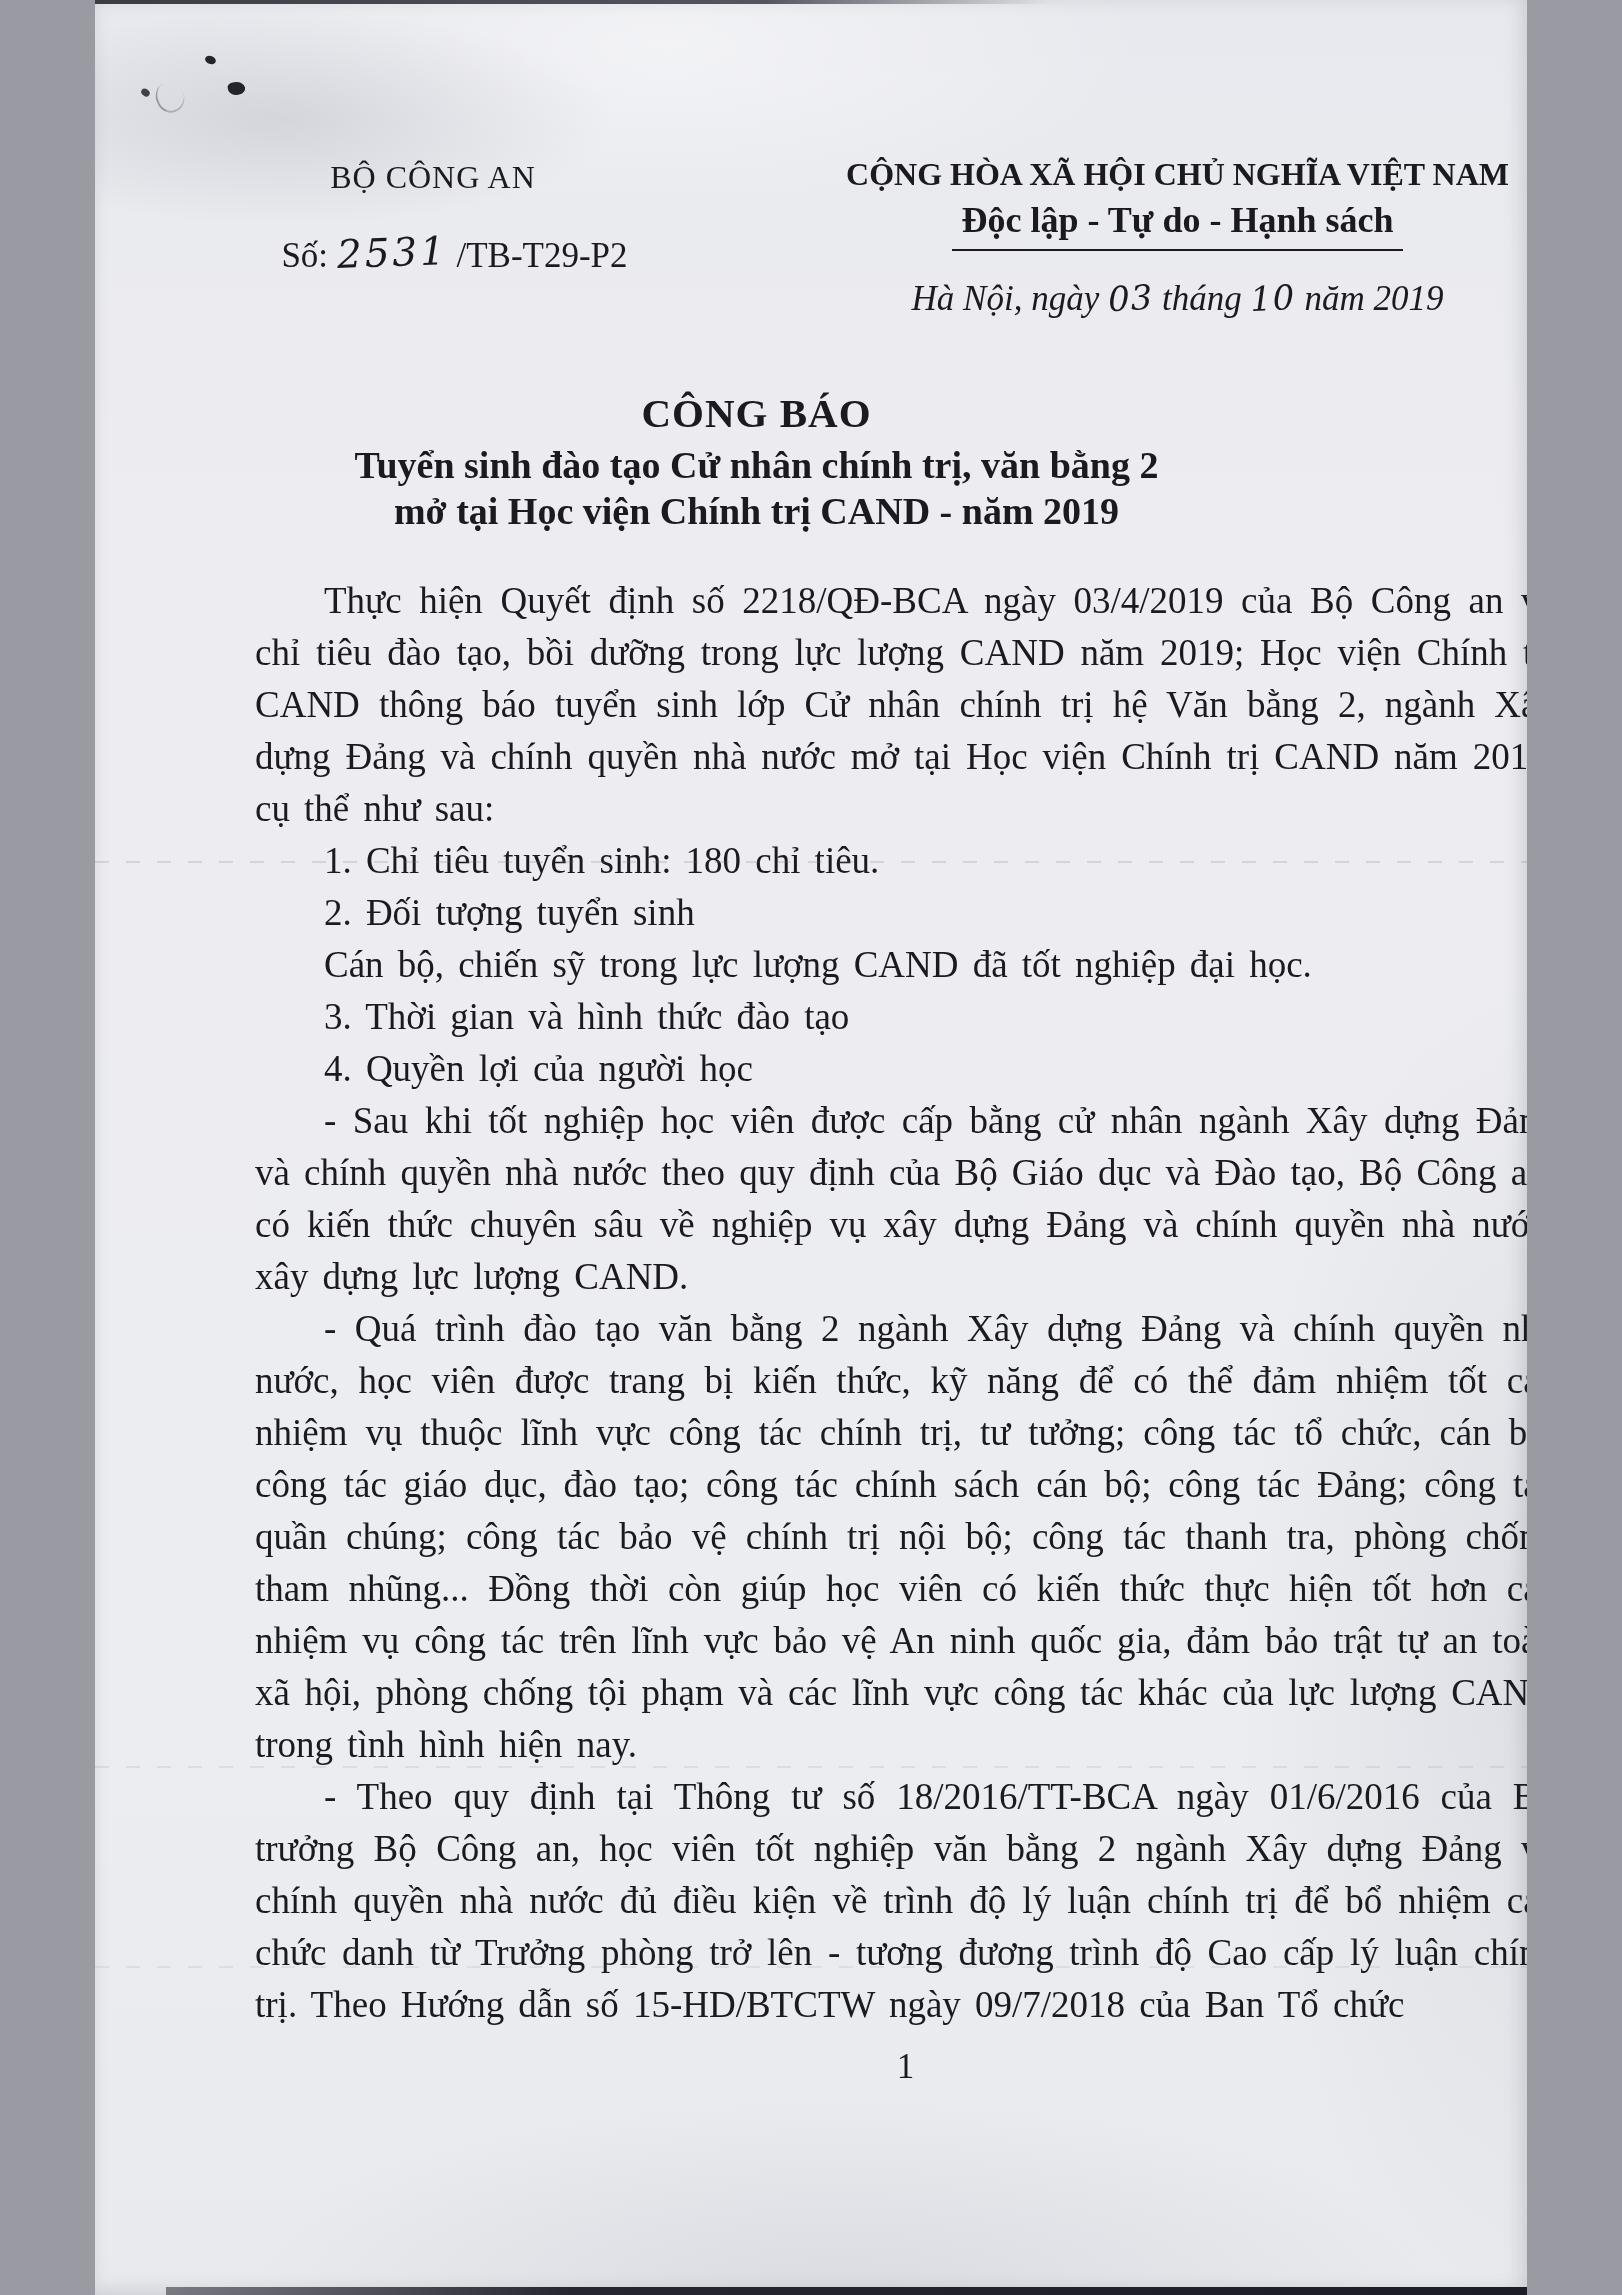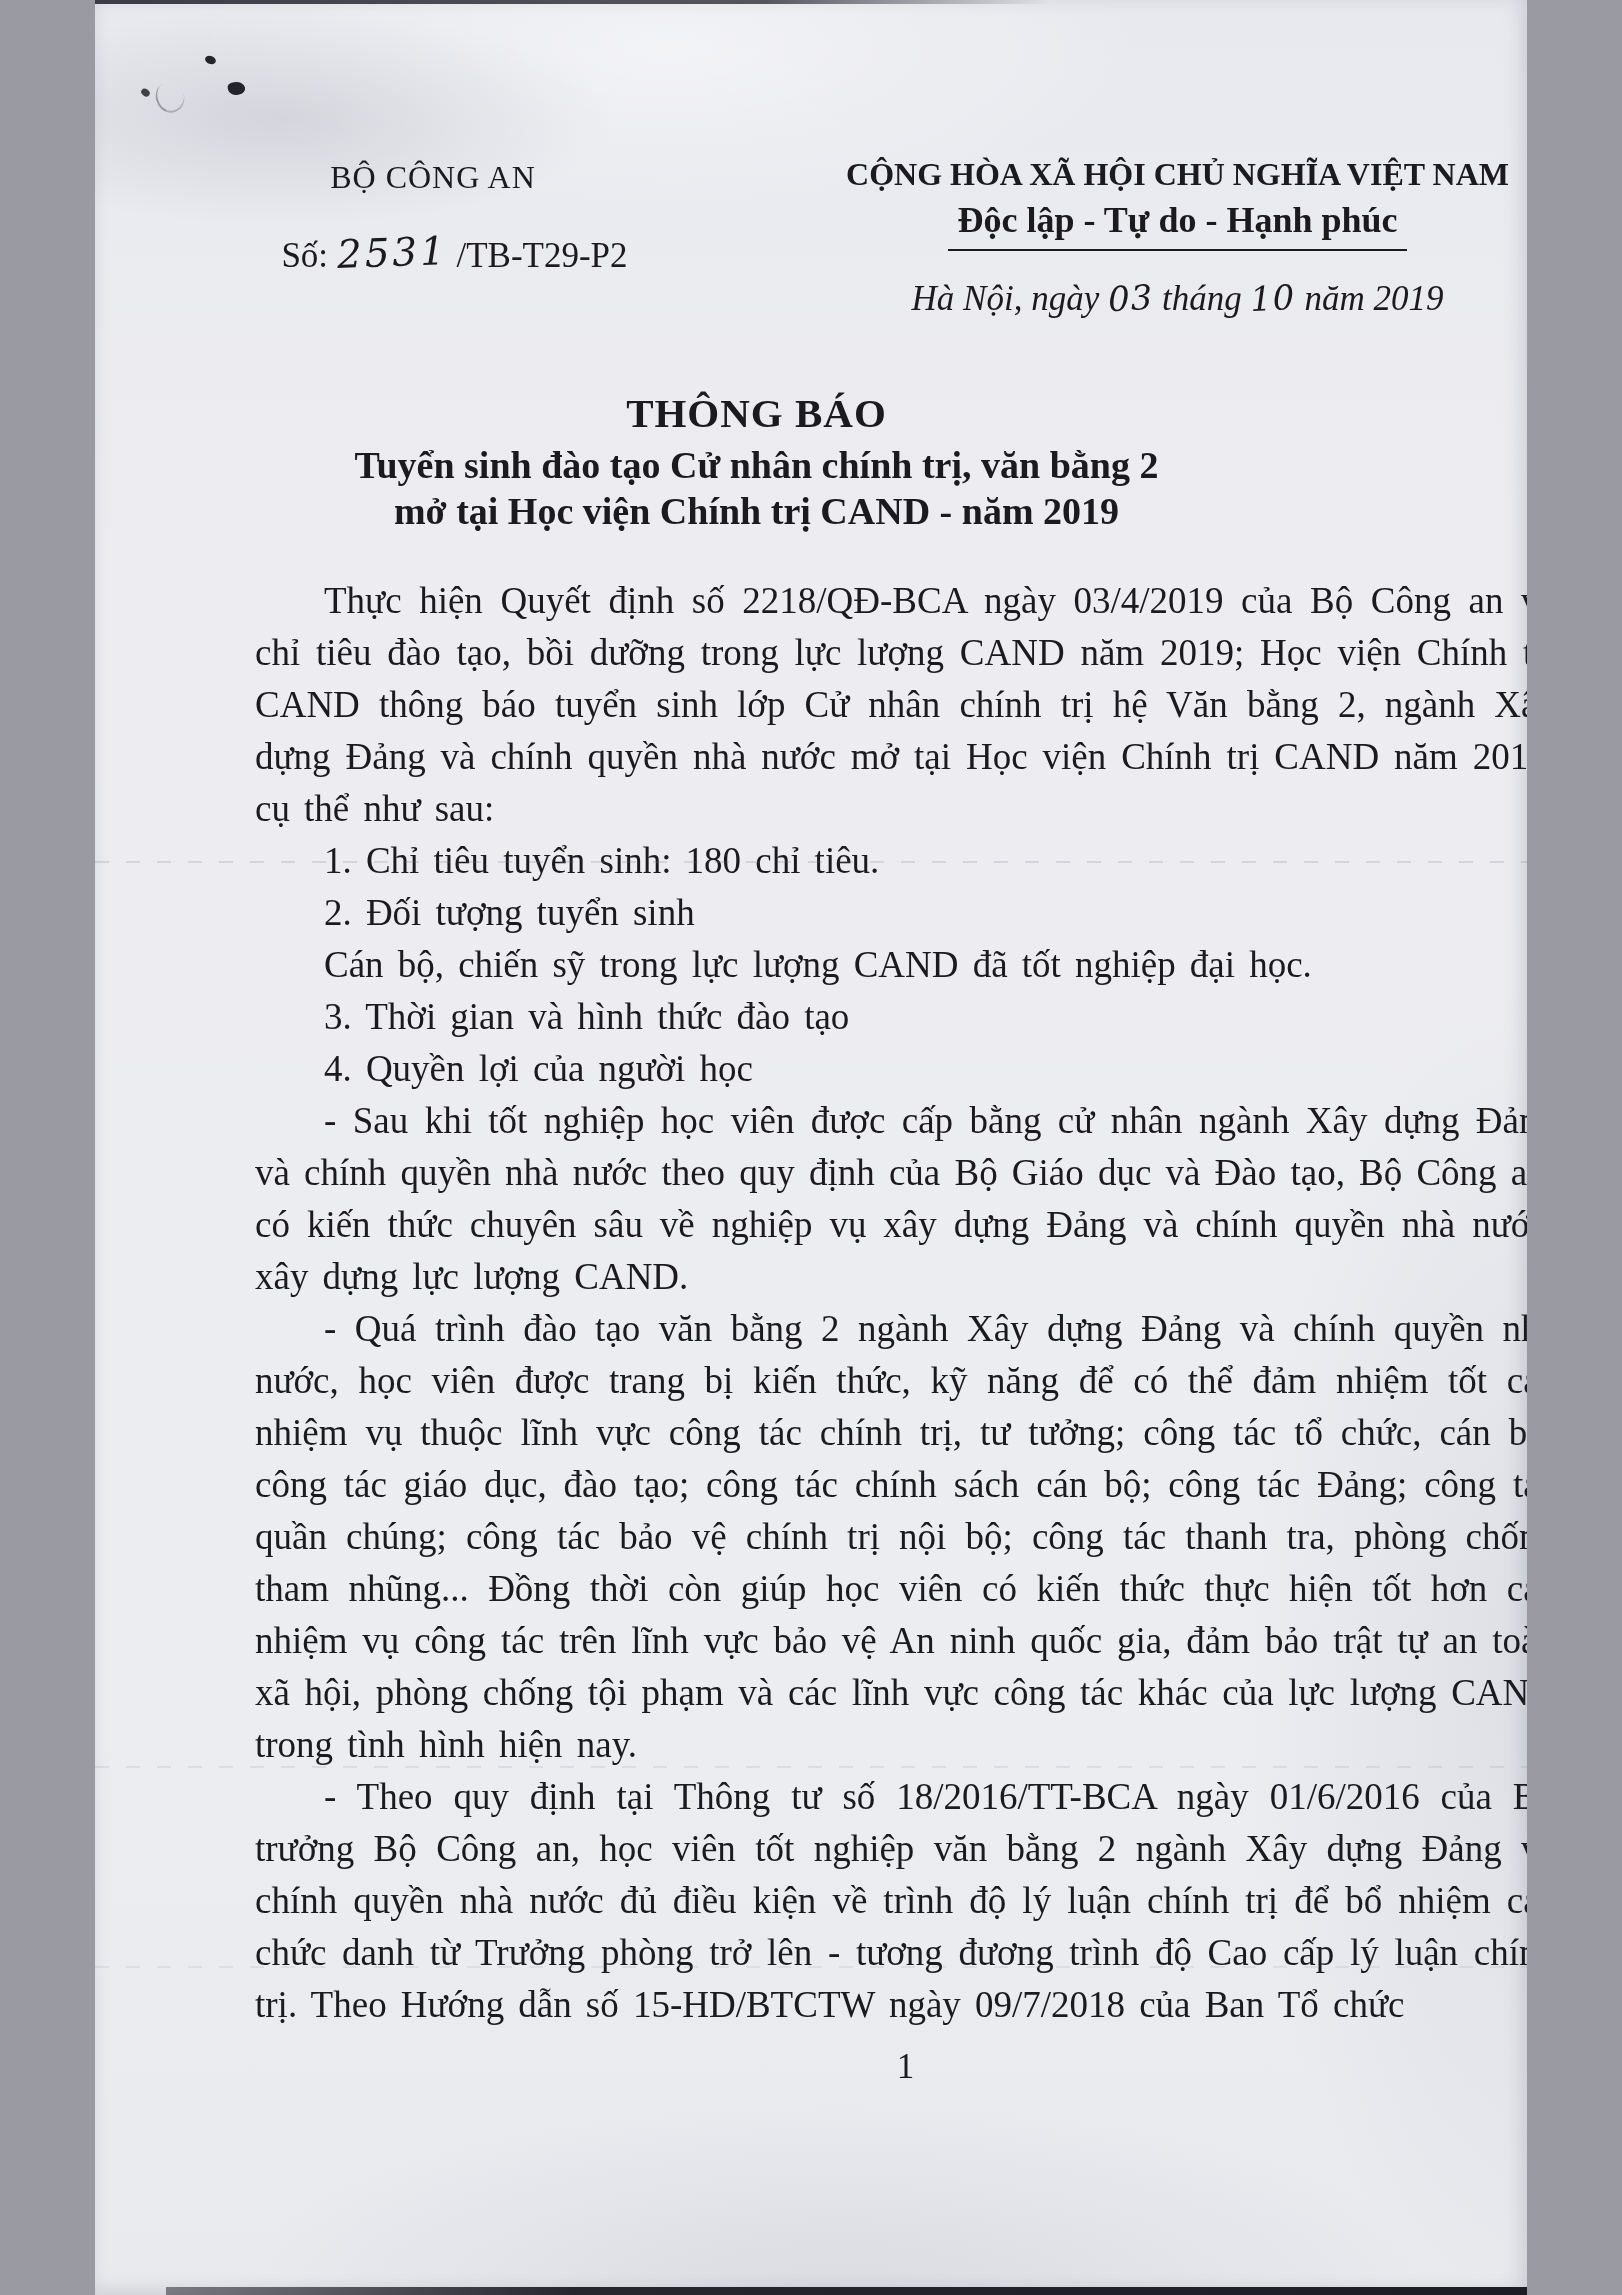--- a/index.html
+++ b/index.html
@@ -84,30 +84,30 @@
   <header class="doc-header">
     <div class="header-left">
       <div class="org-parent">BỘ CÔNG AN</div>
       <div class="doc-number">
         <span>Số: </span><span class="handwritten">2531</span><span> /TB-T29-P2</span>
       </div>
     </div>
     <div class="header-right">
       <div class="national-title">CỘNG HÒA XÃ HỘI CHỦ NGHĨA VIỆT NAM</div>
       <div>
-        <span class="motto">Độc lập - Tự do - Hạnh phúc</span>
+        <span class="motto">Độc lập - Tự do - Hạnh sách</span>
       </div>
       <div class="date-line">
         <span>Hà Nội, ngày </span><span class="hand-date">03</span><span> tháng </span><span class="hand-date">10</span><span> năm 2019</span>
       </div>
     </div>
   </header>
 
   <section class="title-block">
-    <div class="title-main">THÔNG BÁO</div>
+    <div class="title-main">CÔNG BÁO</div>
     <div class="title-sub first">Tuyển sinh đào tạo Cử nhân chính trị, văn bằng 2</div>
     <div class="title-sub">mở tại Học viện Chính trị CAND - năm 2019</div>
   </section>
 
   <section class="doc-body">
     <p class="indent">Thực hiện Quyết định số 2218/QĐ-BCA ngày 03/4/2019 của Bộ Công an về chỉ tiêu đào tạo, bồi dưỡng trong lực lượng CAND năm 2019; Học viện Chính trị CAND thông báo tuyển sinh lớp Cử nhân chính trị hệ Văn bằng 2, ngành Xây dựng Đảng và chính quyền nhà nước mở tại Học viện Chính trị CAND năm 2019, cụ thể như sau:</p>
     <p class="indent sect"><span class="bold">1. Chỉ tiêu tuyển sinh:</span><span> 180 chỉ tiêu.</span></p>
     <p class="indent sect bold">2. Đối tượng tuyển sinh</p>
     <p class="indent">Cán bộ, chiến sỹ trong lực lượng CAND đã tốt nghiệp đại học.</p>
     <p class="indent sect bold">3. Thời gian và hình thức đào tạo</p>

